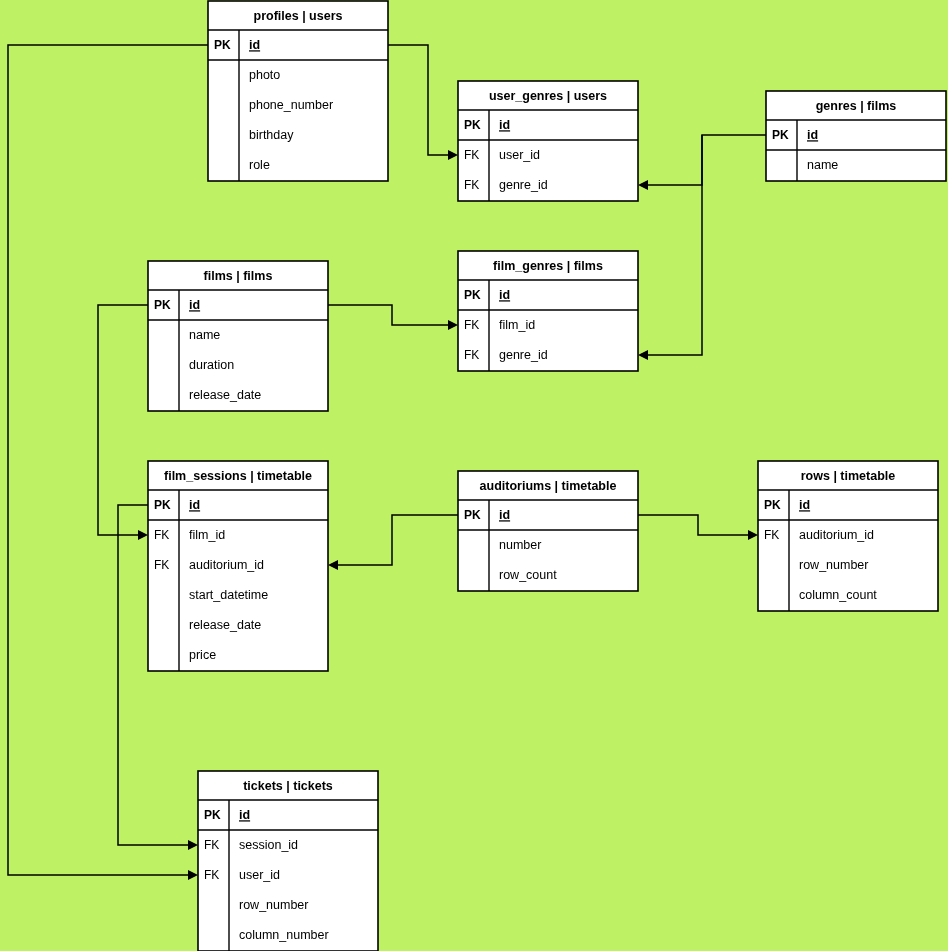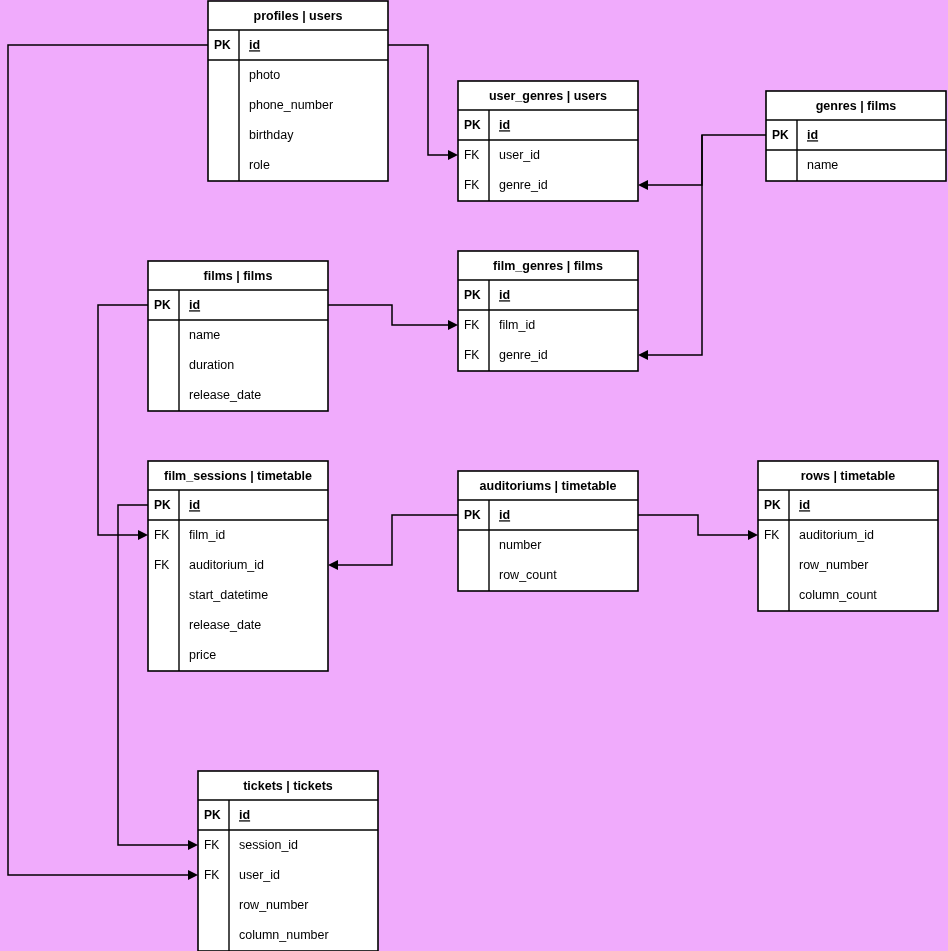--- a/index.html
+++ b/index.html
@@ -4,21 +4,21 @@
 <style>
   html, body {
     margin: 0;
     padding: 0;
     background: #ffffff;
   }
   #diagram-root {
     position: relative;
     width: 948px;
     height: 951px;
-    background: #f0abfc;
+    background: #bef264;
     font-family: "Liberation Sans", sans-serif;
     overflow: hidden;
   }
   svg#er-canvas {
     position: absolute;
     top: 0;
     left: 0;
     width: 948px;
     height: 951px;
   }

